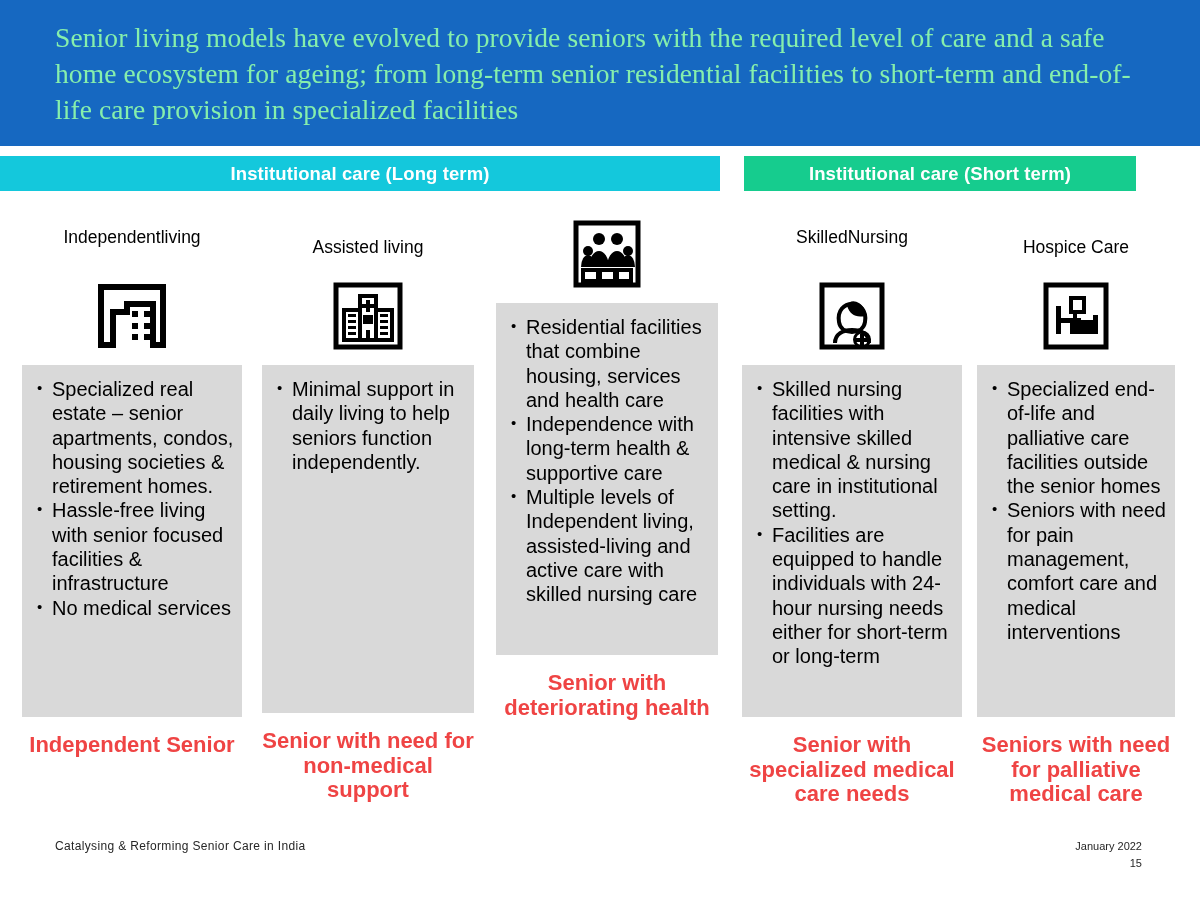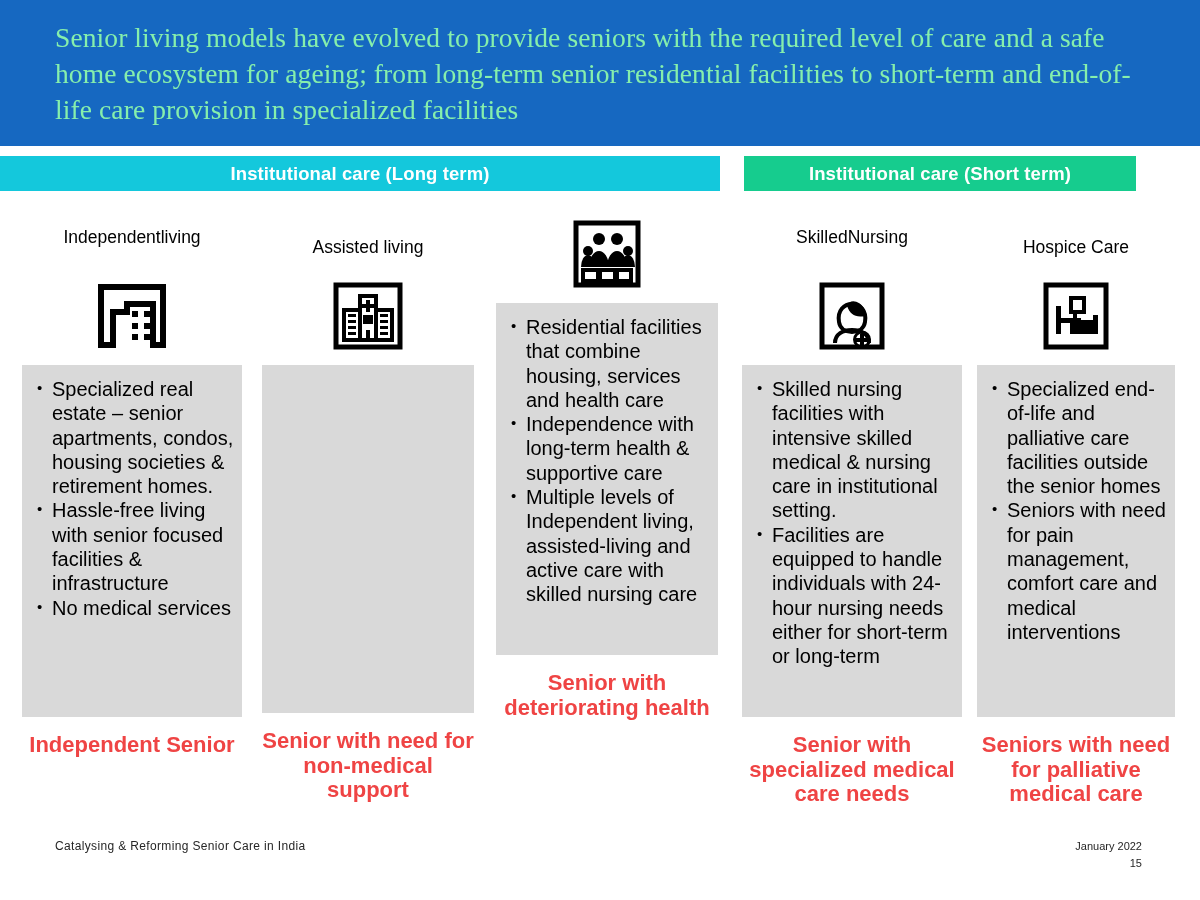--- a/index.html
+++ b/index.html
@@ -226,20 +226,21 @@
             <rect x="15" y="50" width="8" height="3"></rect>
           <rect x="47" y="32" width="8" height="3"></rect>
             <rect x="47" y="38" width="8" height="3"></rect>
           <rect x="47" y="44" width="8" height="3"></rect>
             <rect x="47" y="50" width="8" height="3"></rect>
         </g>
       </svg>
     </div>
     <div class="card">
       <ul class="bullets">
+        <li>Minimal support in daily living to help seniors function independently.</li>
       </ul>
     </div>
     <div class="col-footer">Senior with need for non-medical support</div>
   </div>
 
   <div class="col col-2">
     <div class="icon-wrap">
       <svg width="68" height="68" viewBox="0 0 68 68">
         <rect x="3" y="3" width="62" height="62" fill="none" stroke="#000" stroke-width="5"></rect>
         <g fill="#000">

